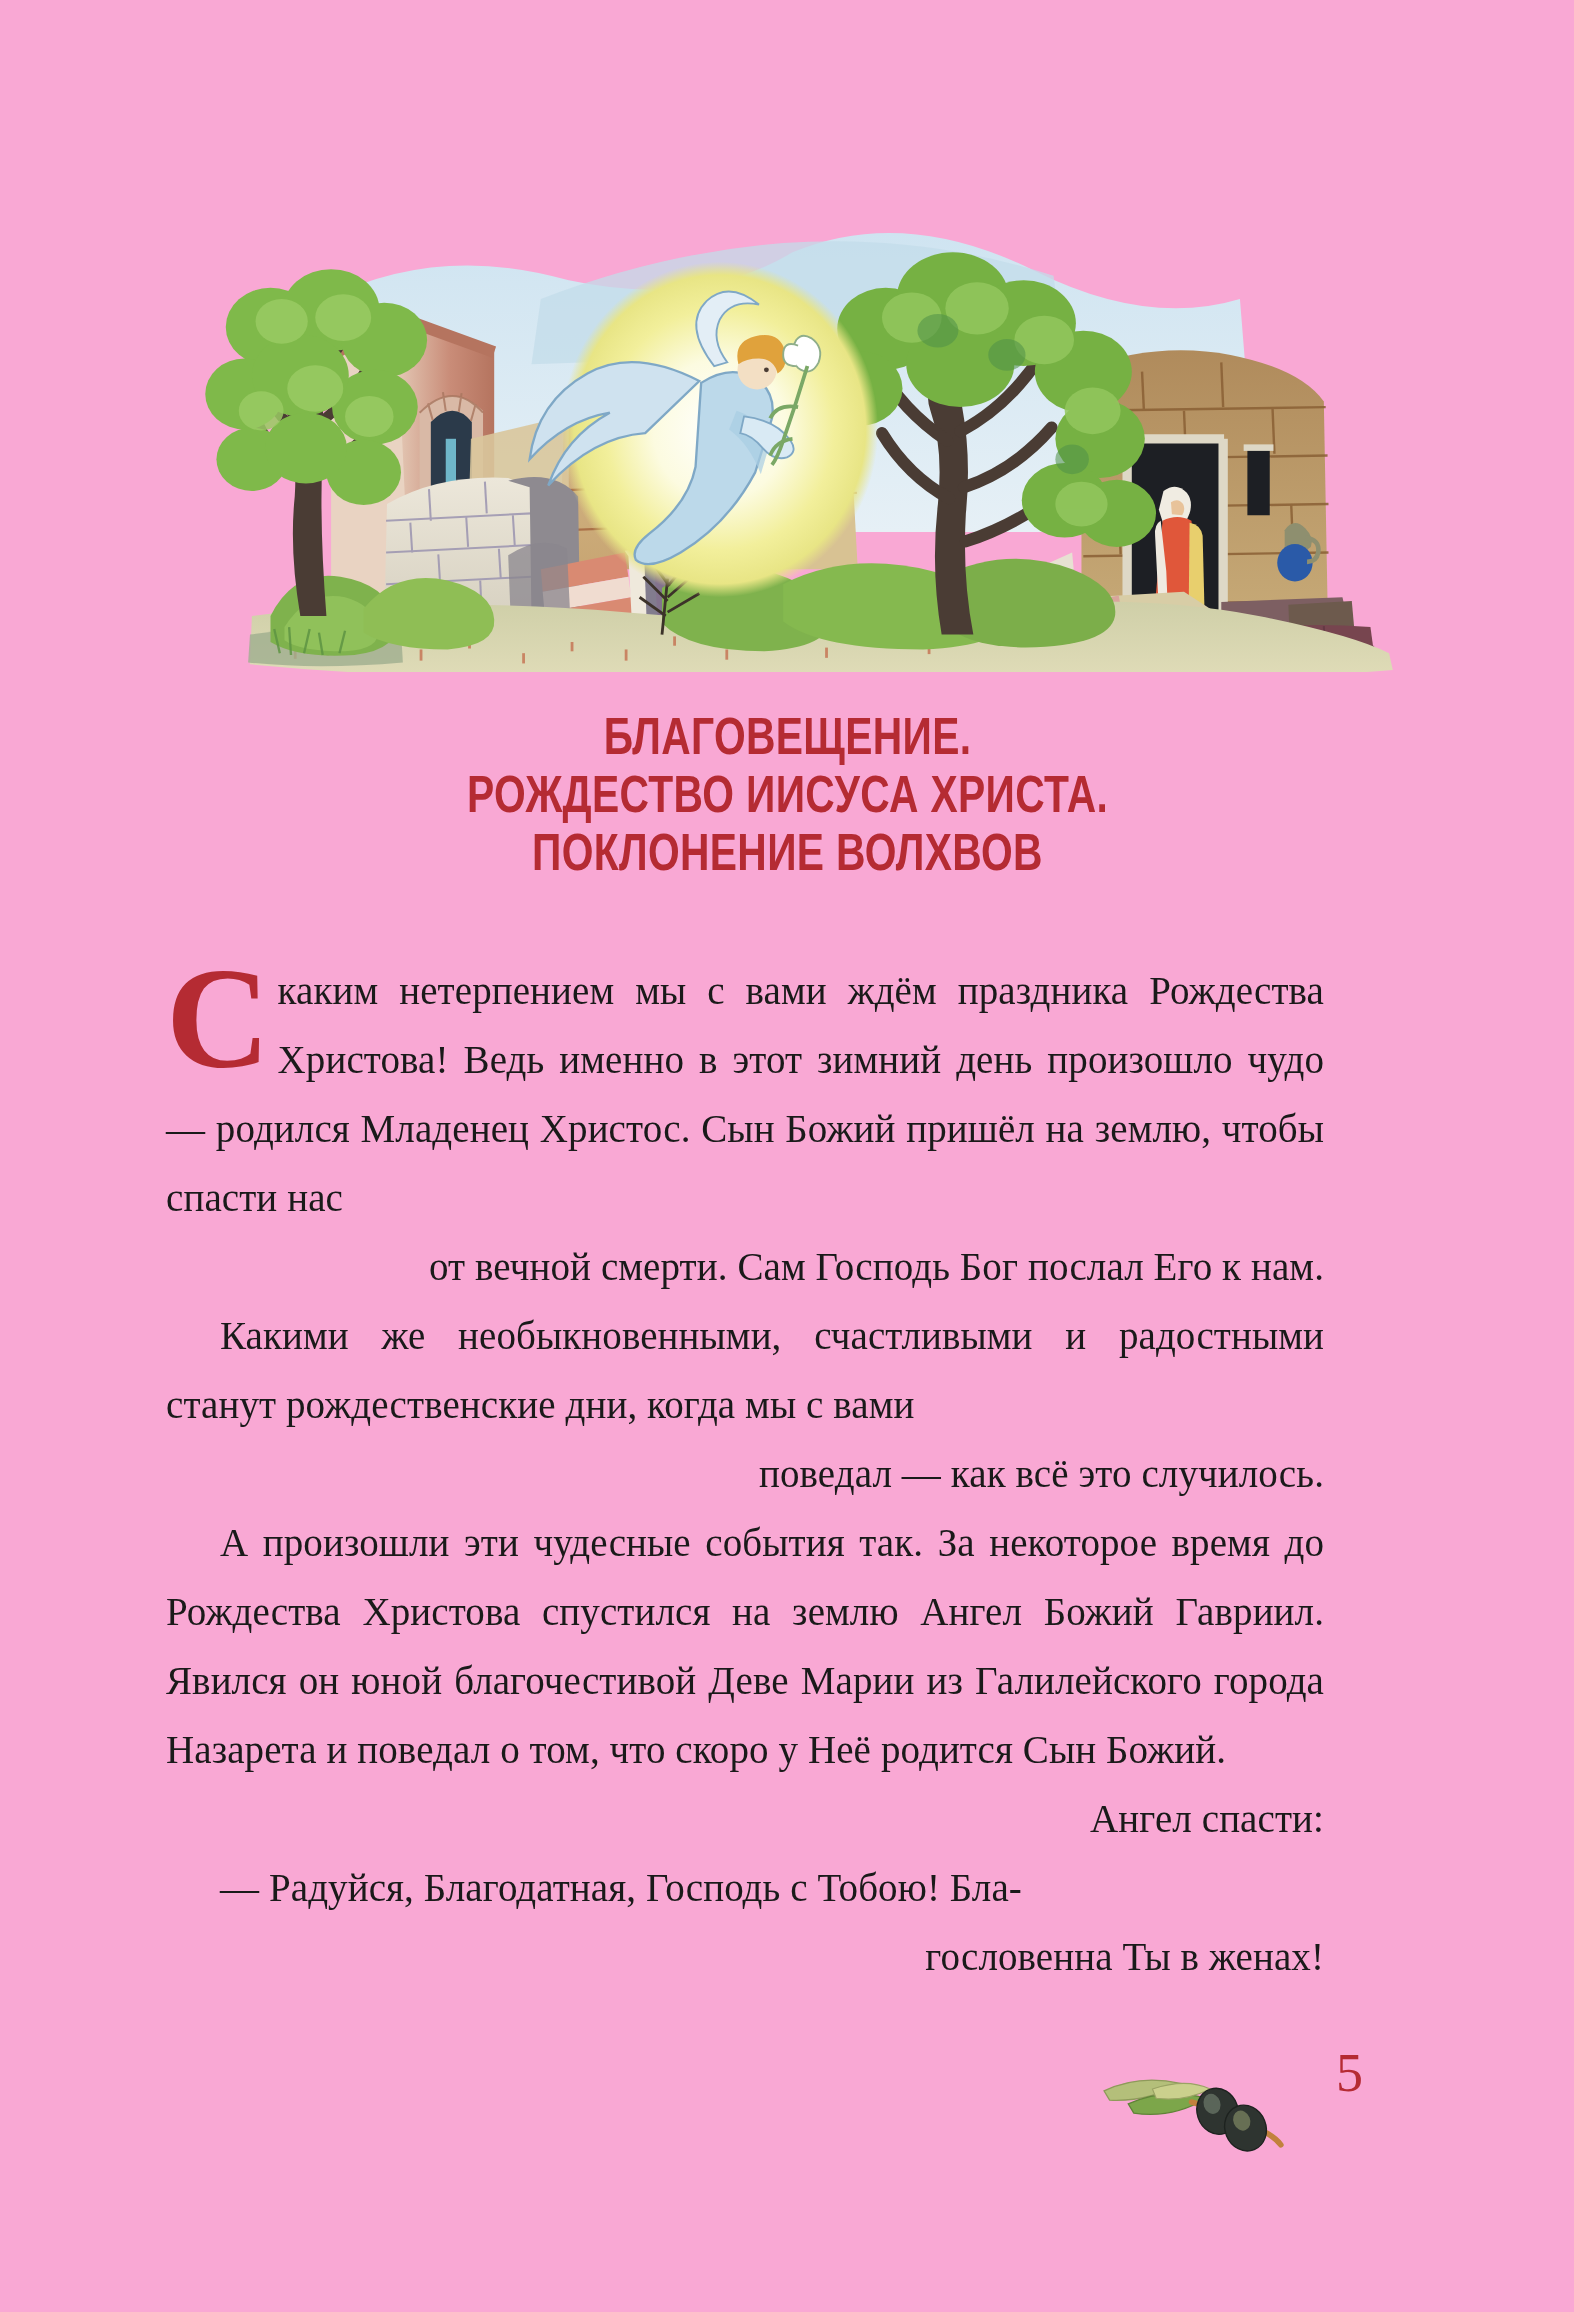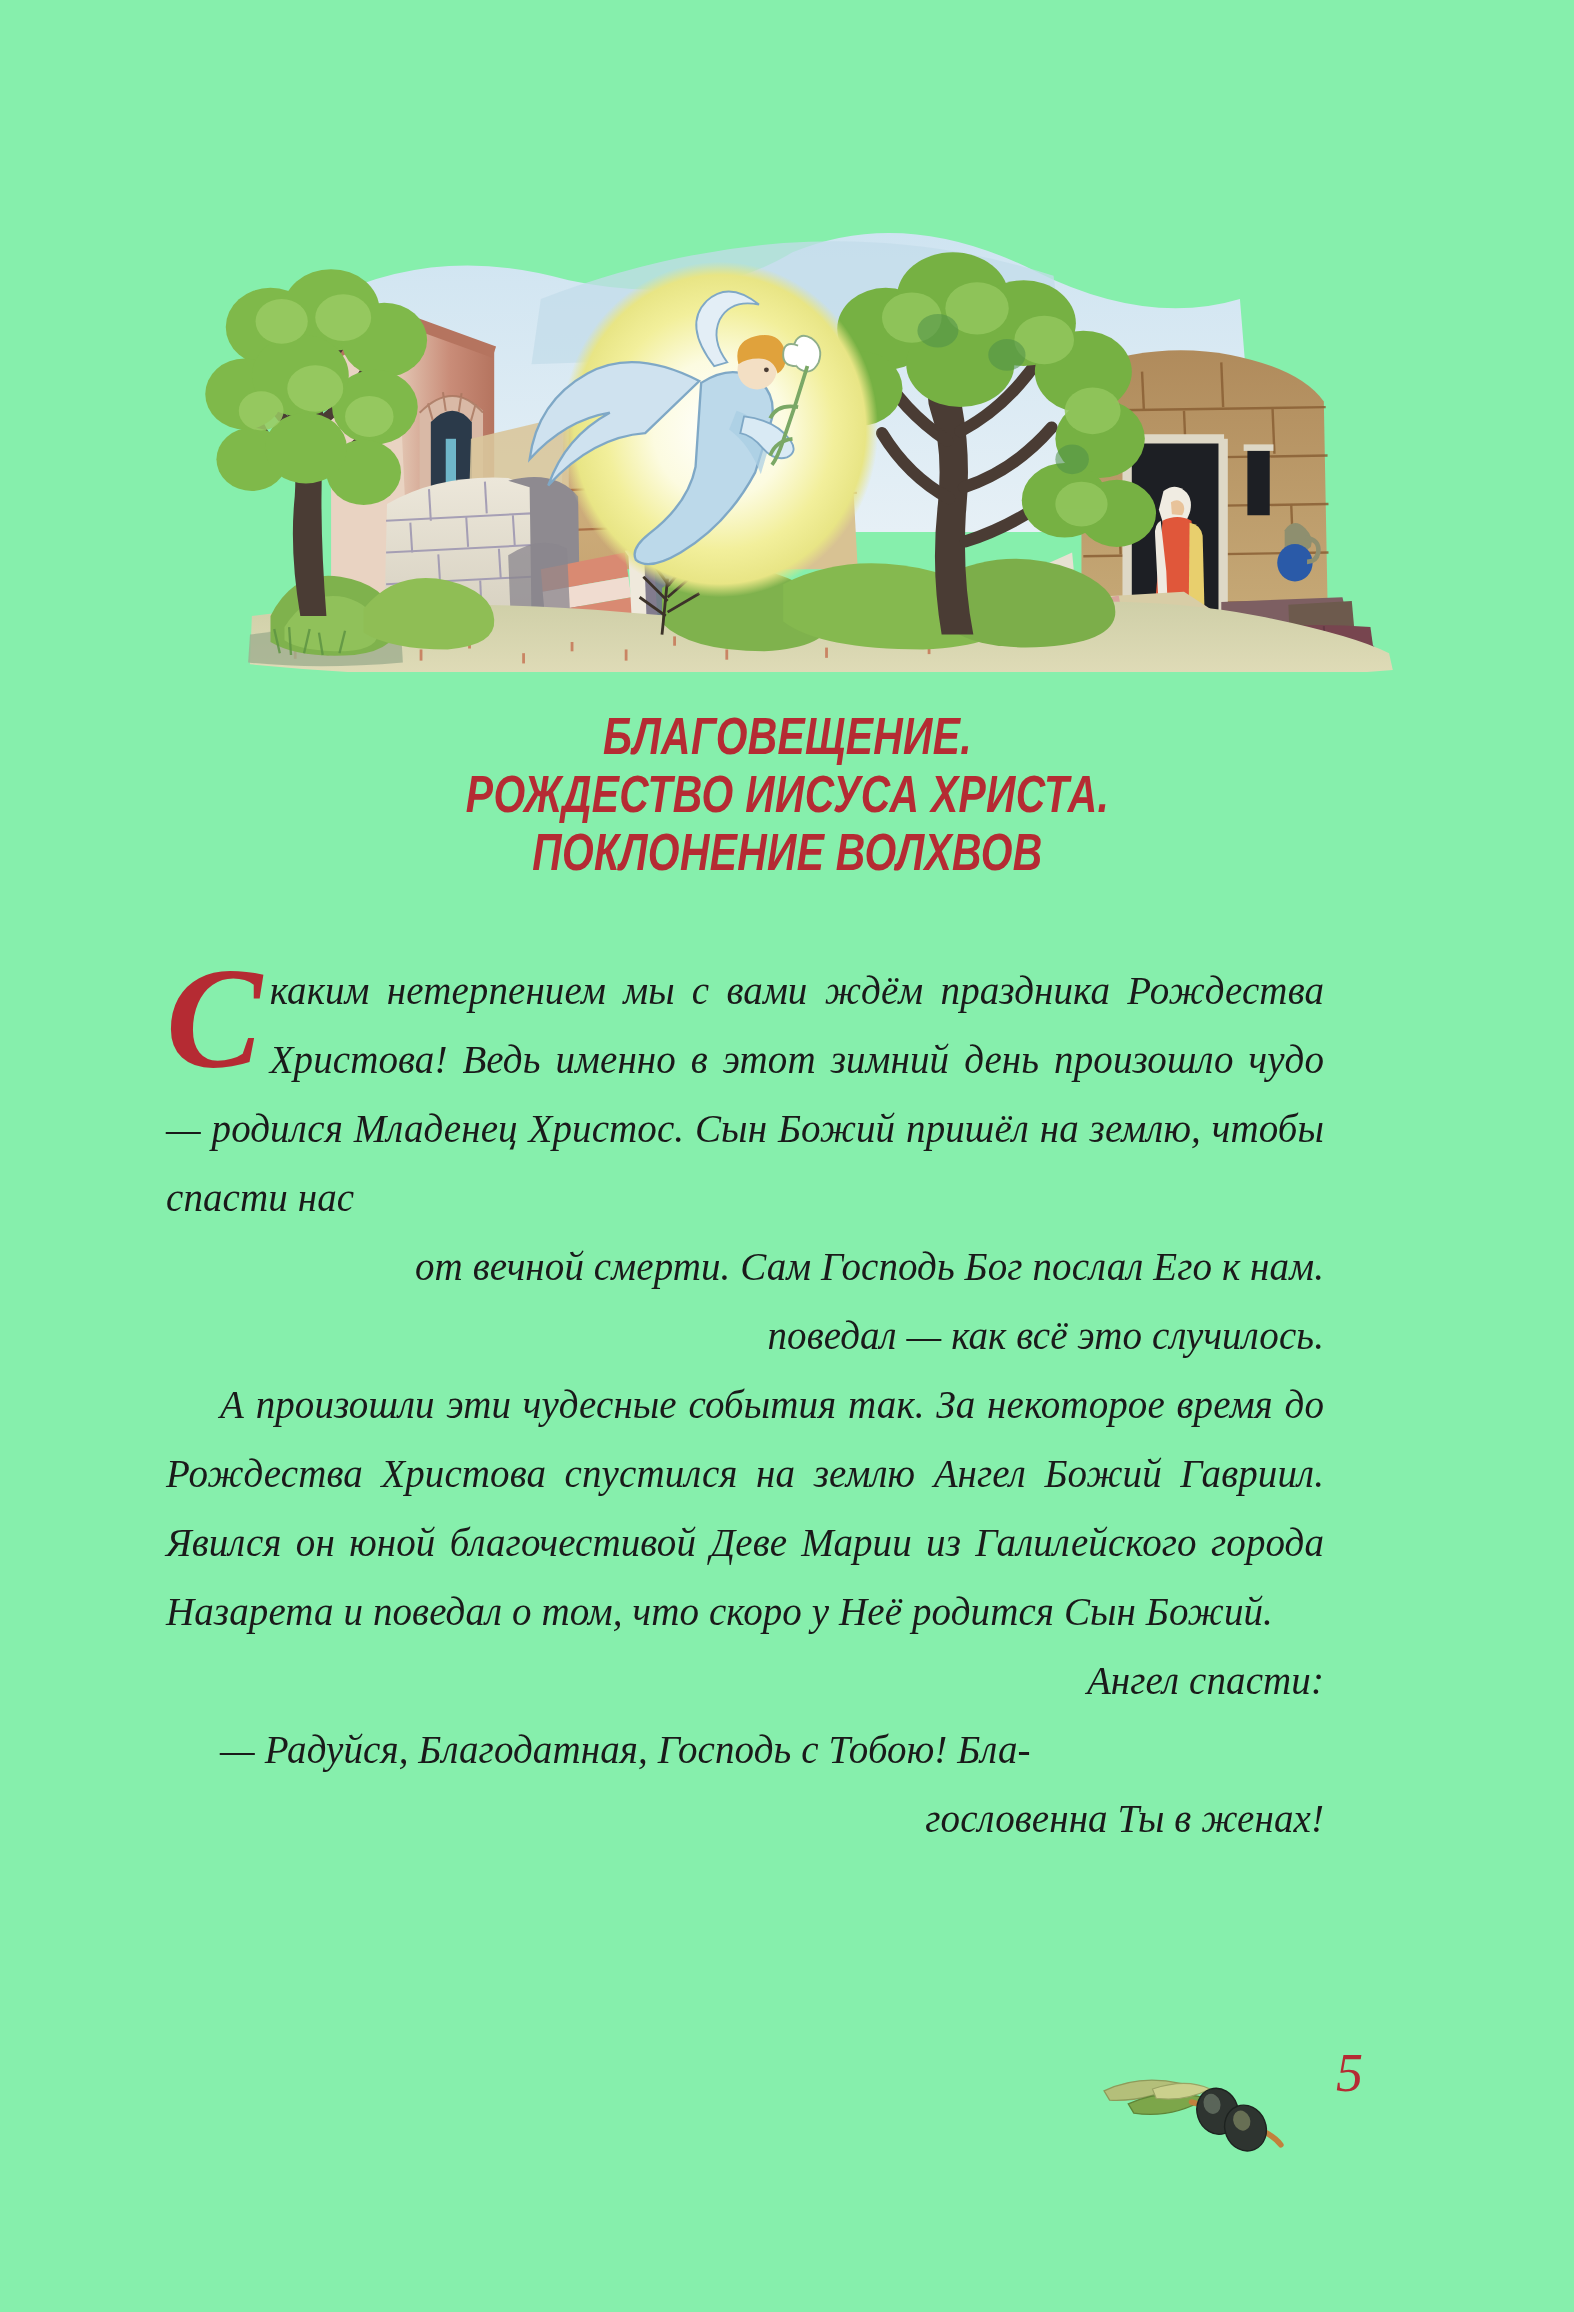--- a/index.html
+++ b/index.html
@@ -14,22 +14,21 @@
     position: relative;
     overflow: hidden;
     font-family: "Liberation Serif", "DejaVu Serif", serif;
     color: #1a1a1a;
   }
 
   
   .page {
     position: absolute;
     inset: 0;
-    background: #86efac;
-    font-style: italic;
+    background: #f9a8d4;
   }
 
   
   .illustration {
     position: absolute;
     left: 140px;
     top: 131px;
     width: 1305px;
     height: 541px;
   }
@@ -441,21 +440,21 @@
     <div class="title-line">ПОКЛОНЕНИЕ ВОЛХВОВ</div>
   </div>
 
   <div class="body-text">
 
     <p class="para first">
       <span class="dropcap">С</span><span>каким нетерпением мы с вами ждём праздника Рождества Христова! Ведь именно в этот зимний день произошло чудо — родился Младенец Христос. Сын Божий пришёл на землю, чтобы спасти нас</span><span class="last-line">от вечной смерти. Сам Господь Бог послал Его к нам.</span>
     </p>
 
     <p class="para">
-      <span class="last-line">поведал — как всё это случилось.</span>
+      <span>Какими же необыкновенными, счастливыми и радостными станут рождественские дни, когда мы с вами</span><span class="last-line">поведал — как всё это случилось.</span>
     </p>
 
     <p class="para">
       <span>А произошли эти чудесные события так. За некоторое время до Рождества Христова спустился на землю Ангел Божий Гавриил. Явился он юной благочестивой Деве Марии из Галилейского города Назарета и поведал о том, что скоро у Неё родится Сын Божий.</span><span class="last-line">Ангел спасти:</span>
     </p>
 
     <p class="para">
       <span>— Радуйся, Благодатная, Господь с Тобою! Бла-</span><span class="last-line">гословенна Ты в женах!</span>
     </p>
 

